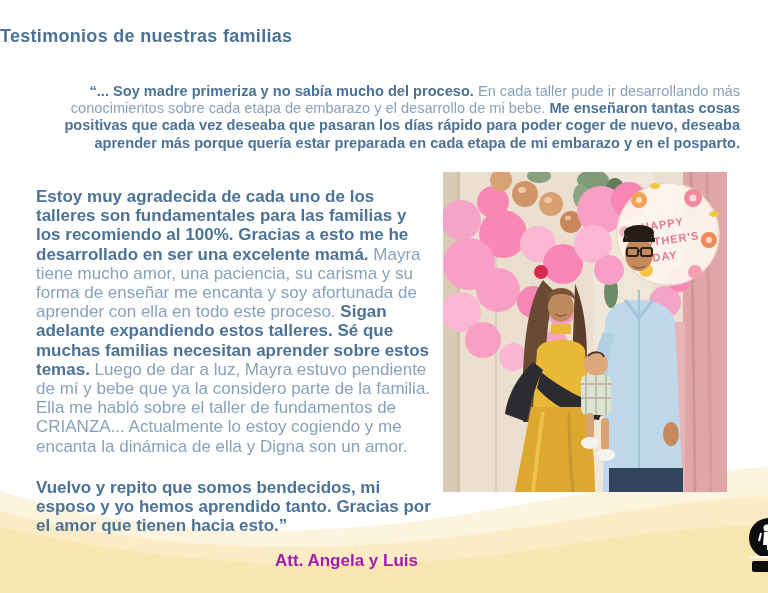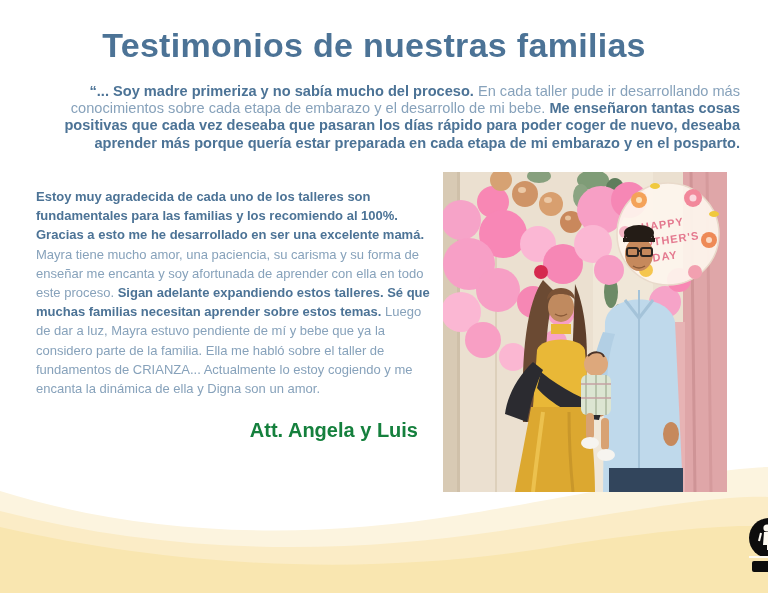--- a/index.html
+++ b/index.html
@@ -2,39 +2,39 @@
 <html><head>
 <meta charset="utf-8">
 <style>
   html,body{margin:0;padding:0;background:#ffffff;}
   .slide{
     position:relative;width:768px;height:593px;overflow:hidden;background:#ffffff;
     font-family:"Liberation Sans",sans-serif;
   }
   .waves{position:absolute;left:0;bottom:0;width:768px;height:150px;z-index:0;}
   .title{
-    position:absolute;top:26px;left:0;width:748px;margin:0;text-align:center;
-    font-size:34px;font-weight:700;color:#4c7396;letter-spacing:.3px;z-index:2;
+    position:absolute;top:26px;left:0;width:748px;margin:0;text-align:left;
+    font-size:18px;font-weight:700;color:#4c7396;letter-spacing:.3px;z-index:2;
   }
   .para{margin:0;color:#87a2bb;z-index:2;}
   .para .b{font-weight:700;color:#4c7396;}
   .para .r{font-weight:400;color:#87a2bb;}
   .para1{
     position:absolute;left:36px;top:83px;width:704px;
     font-size:14.6px;line-height:17.2px;text-align:right;
   }
   .left-col{
     position:absolute;left:36px;top:187px;width:398px;z-index:2;
     font-size:15.6px;line-height:19.2px;
   }
-  .left-col .para{font-size:13px;line-height:19.2px;}
+  .left-col .para{font-size:17px;line-height:19.2px;}
   .p3{margin-top:22px;font-weight:700;color:#4c7396;}
   .signature{
-    margin-top:23px;text-align:right;padding-right:16px;
-    font-weight:700;color:#15803d;font-size:20px;
+    margin-top:16px;text-align:right;padding-right:16px;
+    font-weight:700;color:#a21caf;font-size:17px;
   }
   .photo{
     position:absolute;left:443px;top:172px;width:284px;height:320px;z-index:1;
     overflow:hidden;
   }
   .photo svg{display:block;width:284px;height:320px;}
   .logo-circle{
     position:absolute;left:748px;top:517px;width:42px;height:42px;z-index:3;
   }
   .logo-rule{
@@ -56,20 +56,21 @@
     <path d="M0,68 C170,112 340,112 500,88 C610,72 710,52 768,54 L768,150 L0,150 Z" fill="#fbecc6"></path>
     <path d="M0,84 C210,132 400,128 540,106 C640,90 730,80 768,84 L768,150 L0,150 Z" fill="#f9e6b0"></path>
   </svg>
 
   <h1 class="title">Testimonios de nuestras familias</h1>
 
   <p class="para para1"><span class="b">“... Soy madre primeriza y no sabía mucho del proceso. </span><span class="r">En cada taller pude ir desarrollando más conocimientos sobre cada etapa de embarazo y el desarrollo de mi bebe. </span><span class="b">Me enseñaron tantas cosas positivas que cada vez deseaba que pasaran los días rápido para poder coger de nuevo, deseaba aprender más porque quería estar preparada en cada etapa de mi embarazo y en el posparto.</span></p>
 
   <div class="left-col">
     <p class="para"><span class="b">Estoy muy agradecida de cada uno de los talleres son fundamentales para las familias y los recomiendo al 100%. Gracias a esto me he desarrollado en ser una excelente mamá. </span><span class="r">Mayra tiene mucho amor, una paciencia, su carisma y su forma de enseñar me encanta y soy afortunada de aprender con ella en todo este proceso. </span><span class="b">Sigan adelante expandiendo estos talleres. Sé que muchas familias necesitan aprender sobre estos temas. </span><span class="r">Luego de dar a luz, Mayra estuvo pendiente de mí y bebe que ya la considero parte de la familia. Ella me habló sobre el taller de fundamentos de CRIANZA... Actualmente lo estoy cogiendo y me encanta la dinámica de ella y Digna son un amor.</span></p>
+    <p class="para p3">Vuelvo y repito que somos bendecidos, mi esposo y yo hemos aprendido tanto. Gracias por el amor que tienen hacia esto.”</p>
     <p class="signature">Att. Angela y Luis</p>
   </div>
 
   <div class="photo">
     <svg viewBox="0 0 284 320">
 
       <g>
         <rect x="0" y="0" width="284" height="320" fill="#ebe0d0"></rect>
         <rect x="0" y="0" width="14" height="320" fill="#d8cab4"></rect>
         <rect x="14" y="0" width="3" height="320" fill="#cfc0a9"></rect>

